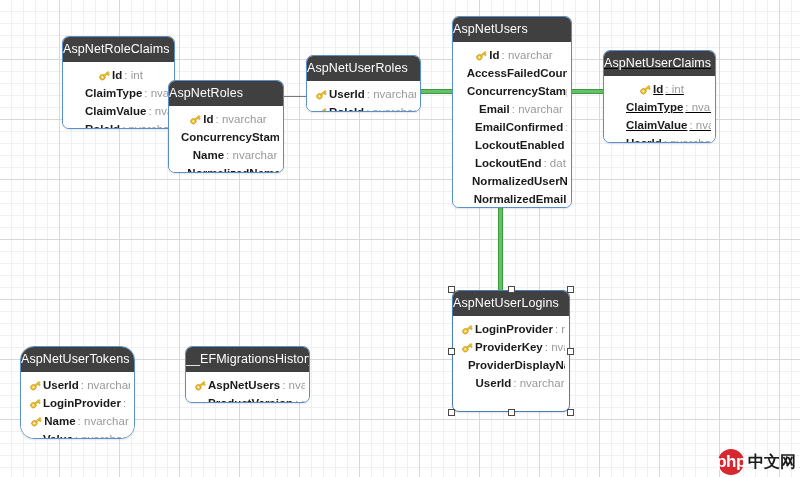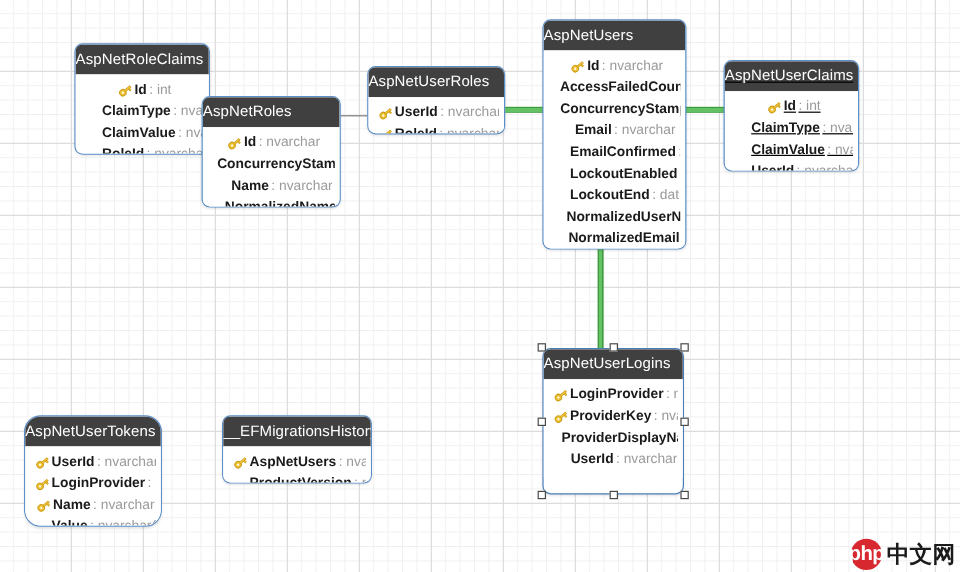--- a/index.html
+++ b/index.html
@@ -136,21 +136,21 @@
     background: #d7282f;
     color: #ffffff;
     font-size: 17px;
     font-weight: bold;
     display: flex;
     align-items: center;
     justify-content: center;
     letter-spacing: -0.5px;
   }
   #watermark .wmtext {
-    font-size: 19px;
+    font-size: 16px;
     font-weight: bold;
     color: #1a1a1a;
     line-height: 1;
   }
 </style>
 </head>
 <body>
 
 <div id="canvas">
 

